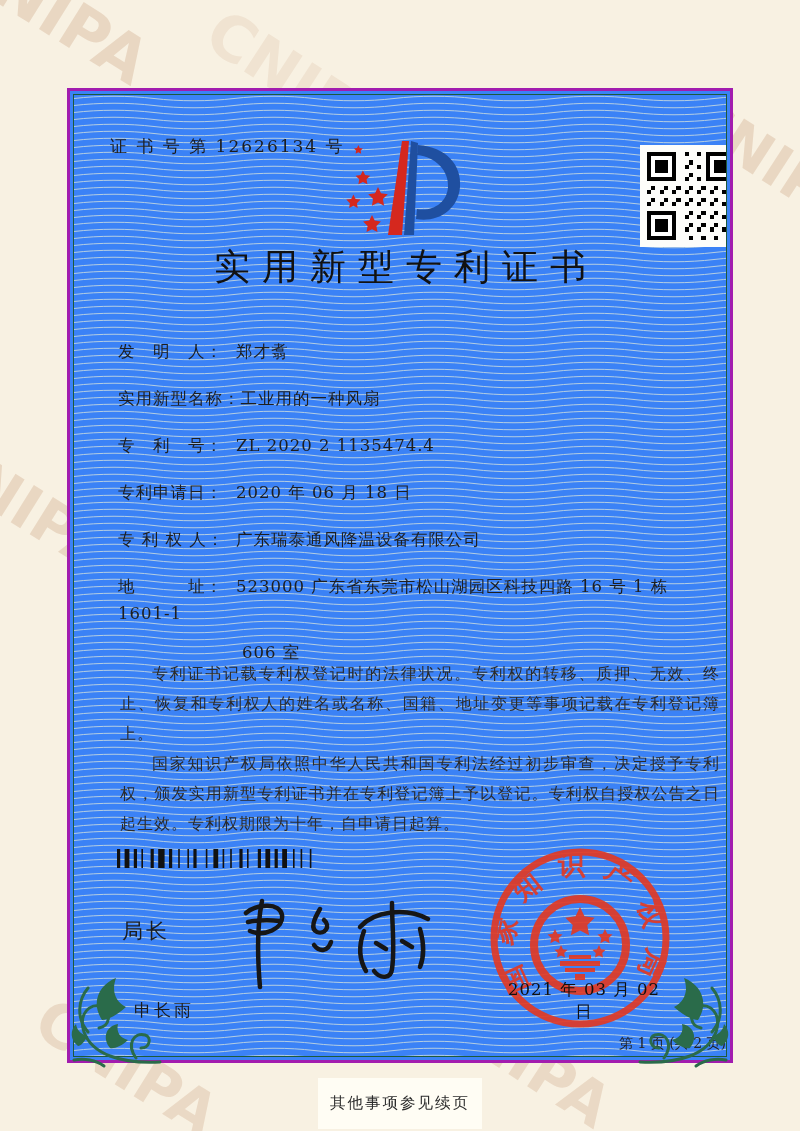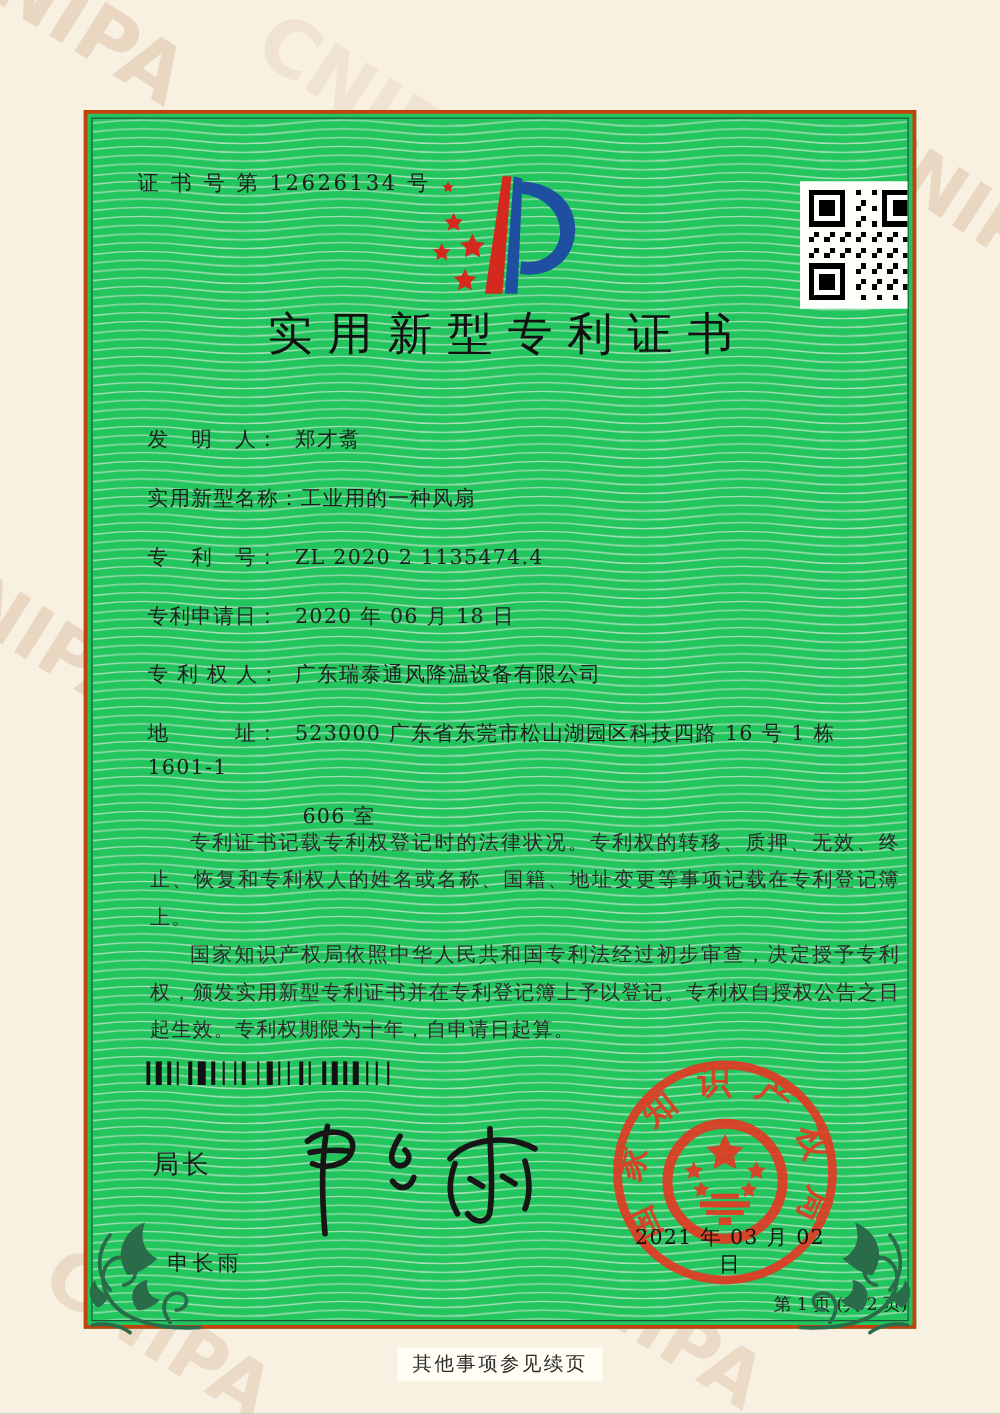--- a/index.html
+++ b/index.html
@@ -4,21 +4,21 @@
 <style>
   html,body{margin:0;padding:0;}
   body{width:800px;height:1131px;position:relative;overflow:hidden;
        background:#f8f1e2;font-family:"DejaVu Serif","Liberation Serif",serif;color:#222;}
   .page{position:absolute;inset:0;}
   
   .wm{position:absolute;font-family:"DejaVu Sans","Liberation Sans",sans-serif;
       font-weight:bold;color:#c89d7c;pointer-events:none;white-space:nowrap;}
   
   .frame{position:absolute;left:67px;top:88px;width:660px;height:969px;
-         border:3px solid #c2410c;background:#22c55e;}
+         border:3px solid #a21caf;background:#3b82f6;}
   .frame-inner{position:absolute;inset:3px;border:1px solid #1d5a3c;overflow:hidden;}
   .guilloche{position:absolute;inset:0;width:100%;height:100%;}
   .content{position:absolute;inset:0;}
   .cert-no{position:absolute;left:36px;top:40px;font-size:17px;letter-spacing:2px;color:#1c1c1c;}
   .logo{position:absolute;left:256px;top:40px;}
   .qr-pad{position:absolute;left:566px;top:50px;width:102px;height:102px;background:#fdfdfa;}
   .qr-pad svg{position:absolute;left:7px;top:7px;}
   .title{position:absolute;left:0;right:0;top:148px;text-align:center;
          font-size:36px;font-weight:normal;letter-spacing:12px;text-indent:12px;color:#111;}
   .fields{position:absolute;left:44px;top:243px;width:585px;font-size:16.5px;color:#1e1e1e;}
@@ -33,21 +33,21 @@
   .sig-role{position:absolute;left:48px;top:822px;font-family:"DejaVu Sans","Liberation Sans",sans-serif;
             font-size:21px;letter-spacing:3px;color:#1b1b1b;}
   .sig-name{position:absolute;left:48px;top:904px;font-family:"DejaVu Sans","Liberation Sans",sans-serif;
             font-size:17px;letter-spacing:3px;color:#1b1b1b;margin-left:12px;}
   .signature{position:absolute;left:150px;top:792px;}
   .seal{position:absolute;left:413px;top:750px;width:186px;height:186px;}
   .seal-date{position:absolute;left:425px;top:884px;width:170px;text-align:center;
              font-size:16.5px;color:#101010;letter-spacing:1px;}
   .page-num{position:absolute;left:0;right:0;top:940px;text-align:right;font-size:14px;color:#222;}
   .foot-note{position:absolute;left:0;right:0;top:1078px;text-align:center;}
-  .foot-note span{display:inline-block;background:#fffdf4;padding:3px 12px;
+  .foot-note span{display:inline-block;background:#fffdf4;padding:15px 12px;
                   font-size:15.5px;letter-spacing:2px;color:#2b2b2b;}
   .ornament{position:absolute;width:120px;height:112px;}
   .orn-bl{left:44px;top:962px;}
   .orn-br{left:636px;top:962px;transform:scaleX(-1);}
 </style>
 </head>
 <body>
 
 <div class="page">
 

